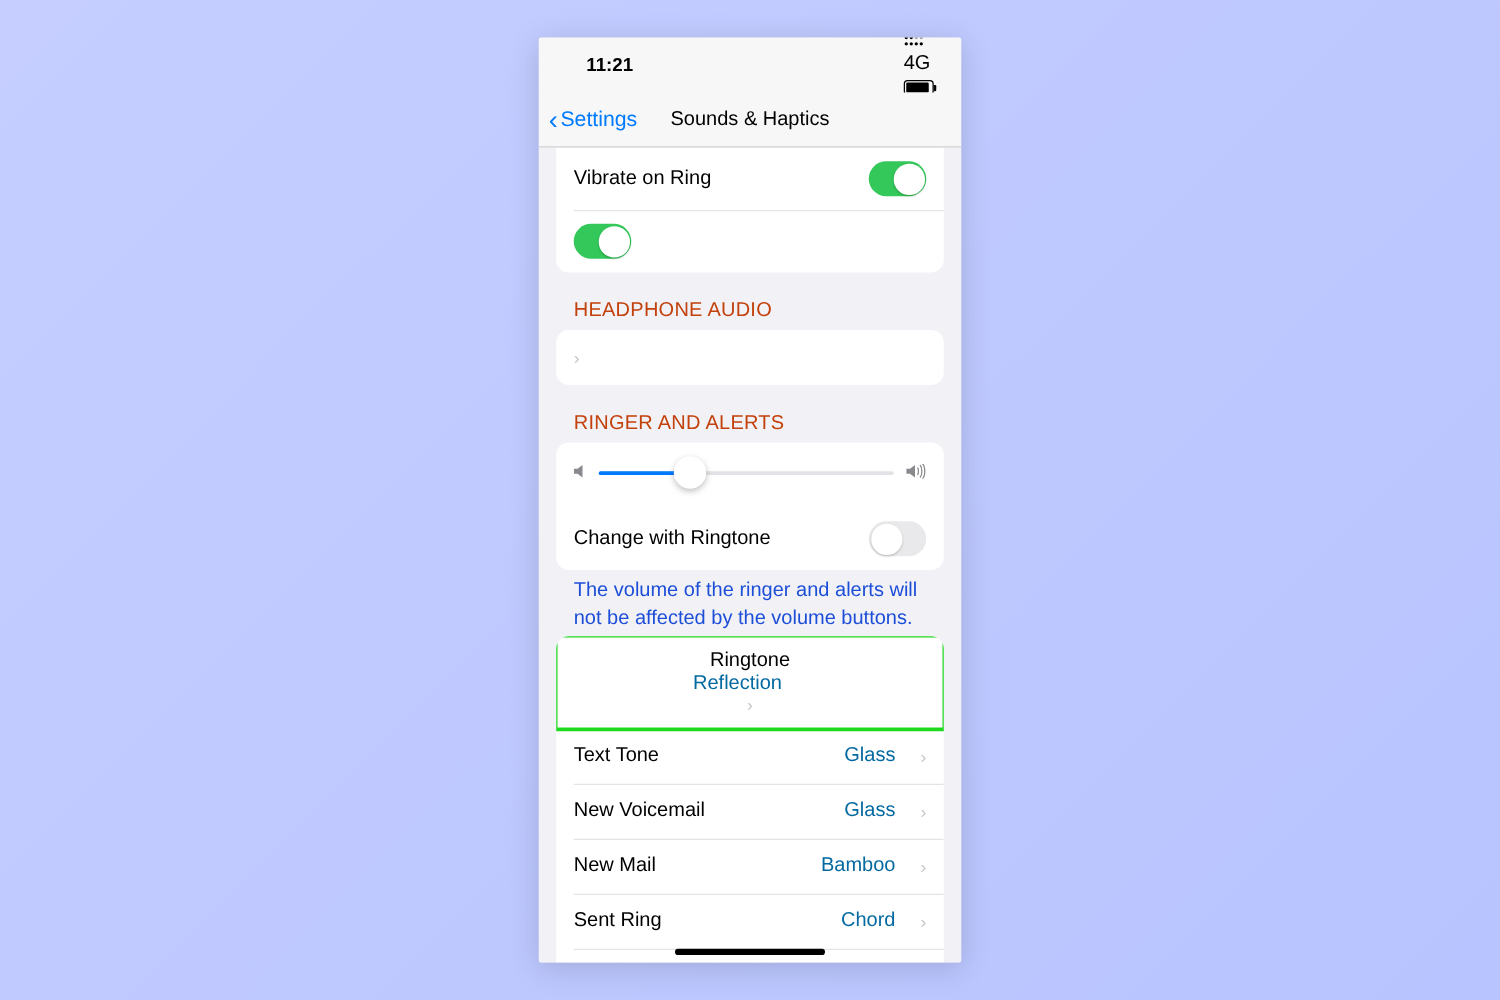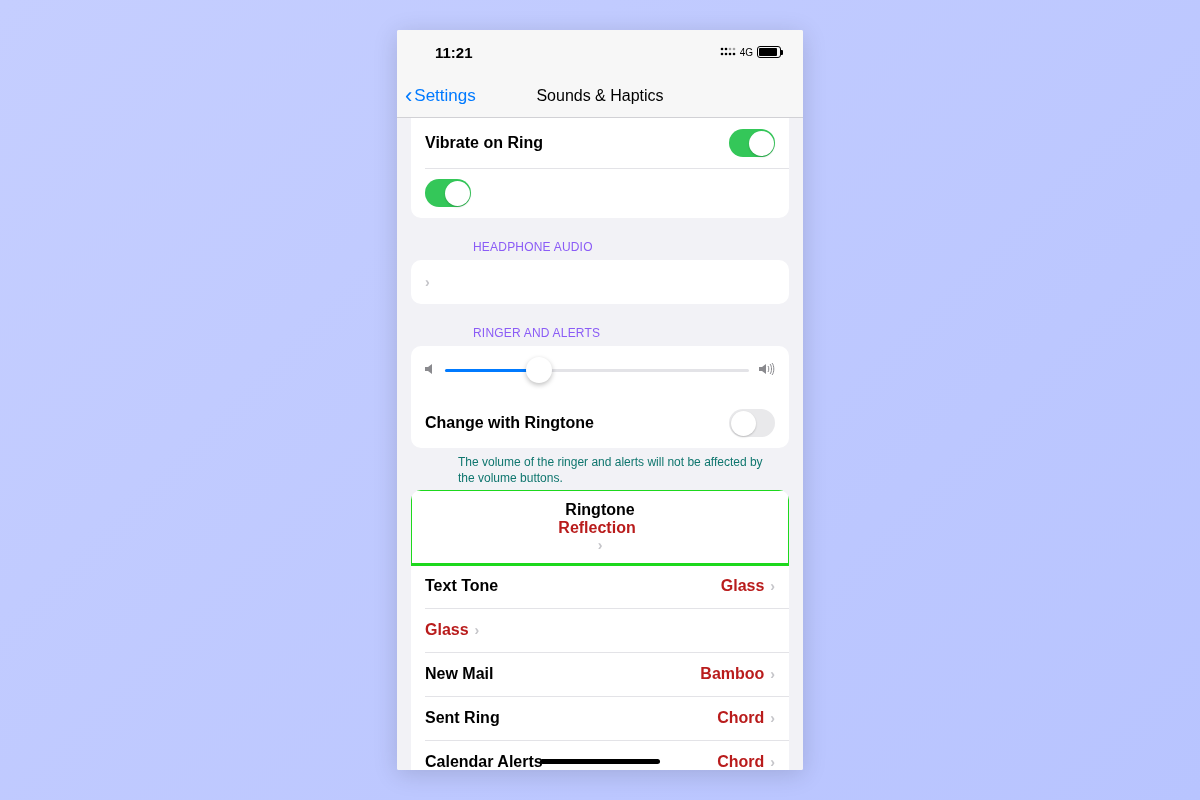--- a/index.html
+++ b/index.html
@@ -7,21 +7,21 @@
     width: 1200px;
     height: 800px;
     background: linear-gradient(135deg, #c5ceff 0%, #b8c4ff 100%);
     font-family: -apple-system, "Helvetica Neue", Helvetica, Arial, sans-serif;
     display: flex;
     align-items: center;
     justify-content: center;
     overflow: hidden;
   }
   .phone {
-    width: 406px;
+    width: 338px;
     height: 740px;
     background: #f2f2f6;
     box-shadow: 0 4px 24px rgba(0,0,0,0.15);
     border-radius: 2px;
     overflow: hidden;
     position: relative;
     display: flex;
     flex-direction: column;
   }
   .status-bar {
@@ -29,24 +29,25 @@
     display: flex;
     align-items: center;
     justify-content: space-between;
     padding: 0 22px 0 38px;
     background: #f7f7f7;
     font-size: 15px;
     font-weight: 600;
   }
   .status-right {
     display: flex;
-    align-items: center;
+    align-items: flex-start;
     gap: 4px;
-    font-size: 10px;
+    font-size: 16px;
     font-weight: 500;
+    flex-direction: column;
   }
   .signal-dots {
     display: inline-flex;
     gap: 1px;
   }
   .battery {
     width: 24px; height: 12px;
     border: 1px solid #000;
     border-radius: 3px;
     position: relative;
@@ -98,54 +99,51 @@
   .content {
     flex: 1;
     overflow-y: hidden;
     background: #f2f2f6;
   }
   .group {
     margin: 0 14px;
     background: #fff;
     border-radius: 10px;
     overflow: hidden;
-    font-weight: bold;
   }
   .group.first { border-radius: 0 0 10px 10px; margin-top: 0; }
   .section-header {
     padding: 22px 28px 6px 28px;
-    font-size: 12px;
-    color: #8b5cf6;
+    font-size: 16px;
+    color: #c2410c;
     letter-spacing: 0.2px;
-    margin-left: 48px;
   }
   .section-footer {
     padding: 6px 28px 4px 28px;
-    font-size: 12px;
-    color: #0f766e;
+    font-size: 16px;
+    color: #1d4ed8;
     line-height: 1.35;
-    margin-left: 33px;
   }
   .row {
     display: flex;
     align-items: center;
     padding: 11px 14px;
     min-height: 44px;
     position: relative;
     font-size: 16px;
   }
   .row + .row::before {
     content: '';
     position: absolute;
     left: 14px; right: 0; top: 0;
     height: 0.5px;
     background: #e3e3e7;
   }
   .row .label { flex: 1; color: #000; }
-  .row .value { color: #b91c1c; font-size: 16px; margin-right: 6px; }
+  .row .value { color: #0369a1; font-size: 16px; margin-right: 20px; }
   .chevron {
     color: #c5c5c9;
     font-size: 14px;
   }
   .toggle {
     width: 46px; height: 28px;
     border-radius: 14px;
     position: relative;
     background: #34c759;
   }
@@ -309,20 +307,21 @@
           <span class="label">Ringtone</span>
           <span class="value">Reflection</span>
           <span class="chevron">›</span>
         </div>
         <div class="row">
           <span class="label">Text Tone</span>
           <span class="value">Glass</span>
           <span class="chevron">›</span>
         </div>
         <div class="row">
+          <span class="label">New Voicemail</span>
           <span class="value">Glass</span>
           <span class="chevron">›</span>
         </div>
         <div class="row">
           <span class="label">New Mail</span>
           <span class="value">Bamboo</span>
           <span class="chevron">›</span>
         </div>
         <div class="row">
           <span class="label">Sent Ring</span>

